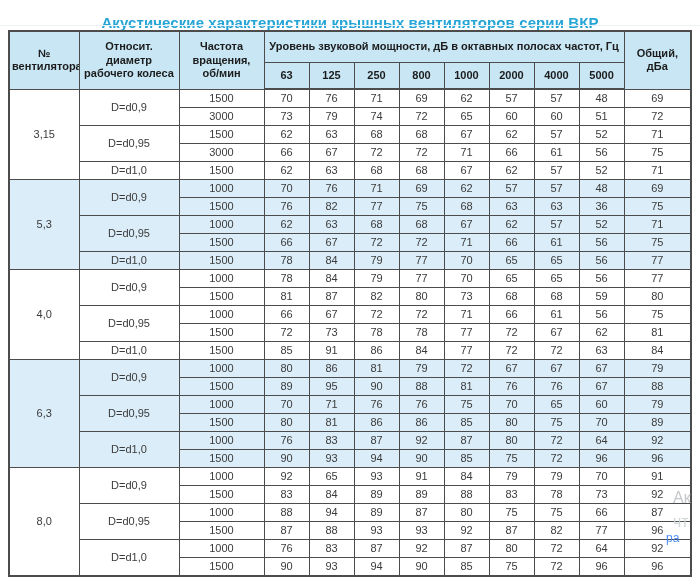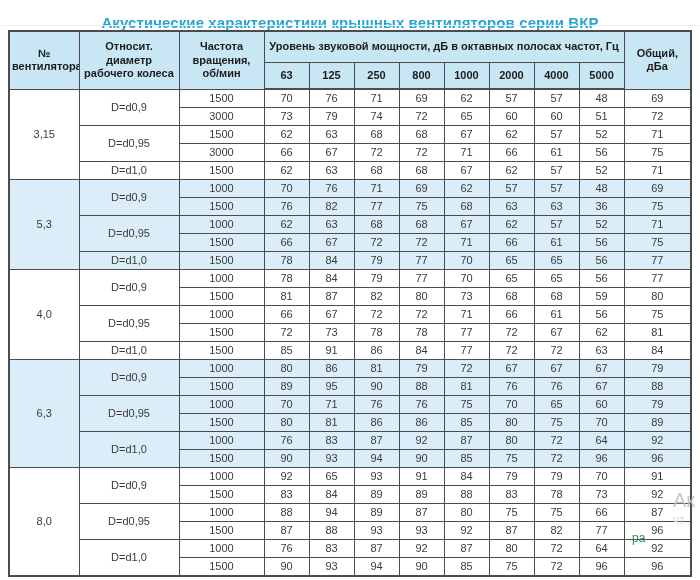--- a/index.html
+++ b/index.html
@@ -27,23 +27,23 @@
     background:#c8e6f4; color:#1c1c1c; font-weight:bold; font-size:11px;
     line-height:1.2; white-space:pre-line;
   }
   .acoustic thead tr.head-main th { height:30px; }
   .acoustic thead tr.head-sub th { height:25px; border-bottom:2px solid #4c4c4c; }
   .acoustic tbody td {
     font-size:11px; color:#3b3b3b; height:17px; line-height:17px; background:#ffffff;
   }
   .acoustic tbody tr.shaded td { background:#dbedf8; }
   .watermark { position:absolute; color:#bfc3c5; opacity:0.9; white-space:nowrap; }
-  .wm-1 { left:673px; top:489px; font-size:20px; }
-  .wm-2 { left:673px; top:513px; font-size:12px; color:#ccd2d4; }
-  .wm-3 { left:632px; top:531px; font-size:12px; color:#15803d;text-align:center; }
+  .wm-1 { left:673px; top:489px; font-size:16px; }
+  .wm-2 { left:673px; top:513px; font-size:16px; color:#ccd2d4; }
+  .wm-3 { left:666px; top:531px; font-size:12px; color:#3b82f6;text-align:center; }
 </style>
 </head>
 <body>
 
 <div class="page-title">Акустические характеристики крышных вентиляторов серии ВКР</div>
 <div class="faint-rule"></div>
 
 <table class="acoustic">
   <colgroup>
     <col style="width:70px">

